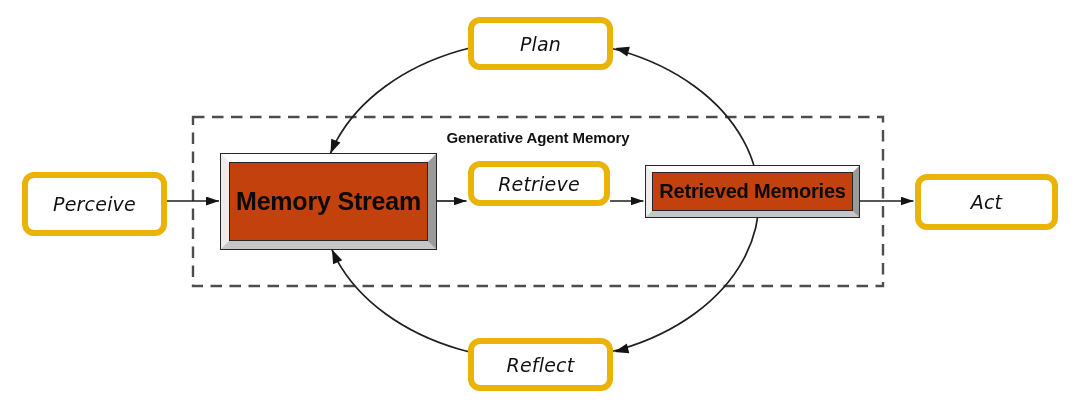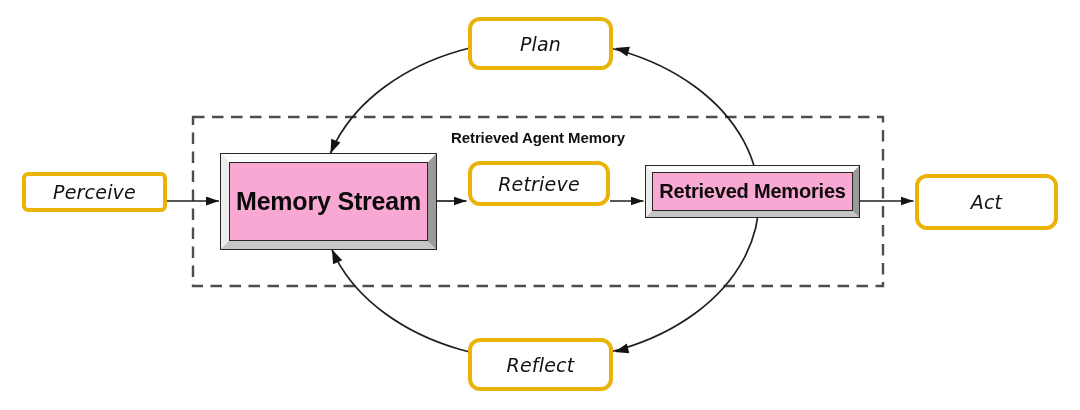--- a/index.html
+++ b/index.html
@@ -5,42 +5,42 @@
   html,body { margin:0; padding:0; background:#ffffff; }
   .stage {
     position:relative; width:1080px; height:410px; background:#ffffff;
     font-family:"Liberation Sans","DejaVu Sans",sans-serif; overflow:hidden;
   }
   .stage svg { position:absolute; left:0; top:0; }
 
   
   .node {
     position:absolute; box-sizing:border-box; background:#ffffff;
-    border:4px solid #eab308; border-radius:12px;
+    border:6px solid #eab308; border-radius:12px;
     display:flex; align-items:center; justify-content:center;
   }
   .node .lbl {
     font-family:"DejaVu Sans","Liberation Sans",sans-serif;
     font-style:italic; font-size:19px; color:#111111; letter-spacing:.2px;
   }
 
   
   .framed {
     position:absolute; box-sizing:border-box; background:#ffffff;
     border:1.6px solid #262626;
   }
   .framed .bevel {
     position:absolute; inset:0; box-sizing:border-box;
     border-style:solid;
     border-color:#fcfcfc #9a9a9a #c6c6c6 #ececec;
   }
   .framed.ms .bevel { border-width:8px; }
   .framed.rm .bevel { border-width:6px; }
   .framed .inner {
-    position:absolute; inset:0; box-sizing:border-box; background:#f9a8d4;
+    position:absolute; inset:0; box-sizing:border-box; background:#c2410c;
     border:1.6px solid #262626;
     display:flex; align-items:center; justify-content:center;
   }
   .framed .lbl { font-weight:700; color:#0b0b0b; letter-spacing:-.2px; }
   .framed.ms .lbl { font-size:25px; }
   .framed.rm .lbl { font-size:20px; }
 
   .container-title {
     position:absolute; left:388px; top:129px; width:300px;
     text-align:center; font-weight:700; font-size:15px; color:#111111;
@@ -67,23 +67,23 @@
     <path d="M0,0 L-14,-5 L-14,5 Z" fill="#141414" transform="translate(330.5,153.5) rotate(112.5)"></path>
     <path d="M0,0 L-14,-5 L-14,5 Z" fill="#141414" transform="translate(332,249.5) rotate(-113.9)"></path>
     <path d="M0,0 L-14,-5 L-14,5 Z" fill="#141414" transform="translate(614.5,352) rotate(165.3)"></path>
 
     <line x1="166.5" y1="201" x2="219" y2="201" stroke="#1f1f1f" stroke-width="1.7" marker-end="url(#ah)"></line>
     <line x1="436.5" y1="201" x2="466.5" y2="201" stroke="#1f1f1f" stroke-width="1.7" marker-end="url(#ah)"></line>
     <line x1="610" y1="201" x2="643.5" y2="201" stroke="#1f1f1f" stroke-width="1.7" marker-end="url(#ah)"></line>
     <line x1="860" y1="201" x2="913.5" y2="201" stroke="#1f1f1f" stroke-width="1.7" marker-end="url(#ah)"></line>
   </svg>
 
-  <div class="container-title">Retrieved Agent Memory</div>
+  <div class="container-title">Generative Agent Memory</div>
 
-  <div class="node" style="left:22px; top:172px; width:145px; height:40px;border-radius:6px;">
+  <div class="node" style="left:22px; top:172px; width:145px; height:64px;">
     <span class="lbl">Perceive</span>
   </div>
 
   <div class="node" style="left:468px; top:17px; width:145px; height:53px;">
     <span class="lbl">Plan</span>
   </div>
 
   <div class="node" style="left:468px; top:161px; width:142px; height:45px;">
     <span class="lbl">Retrieve</span>
   </div>

